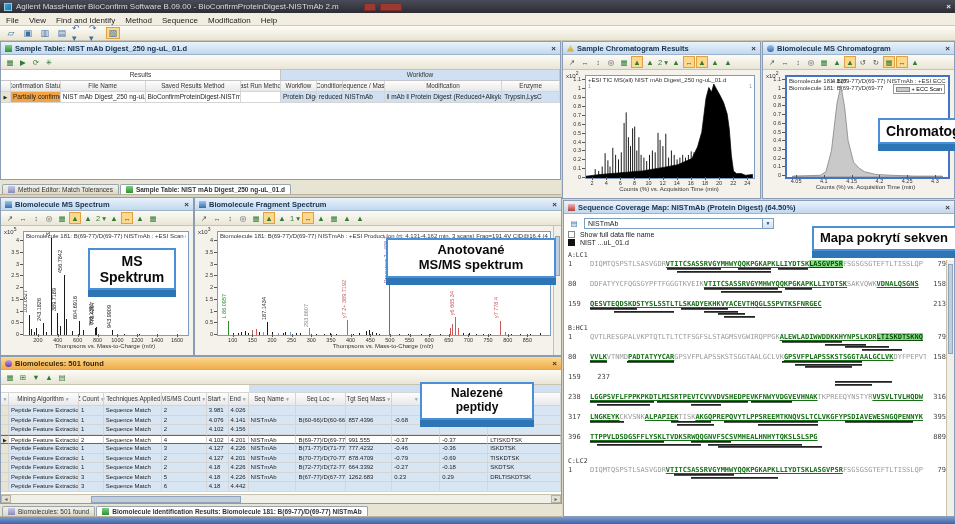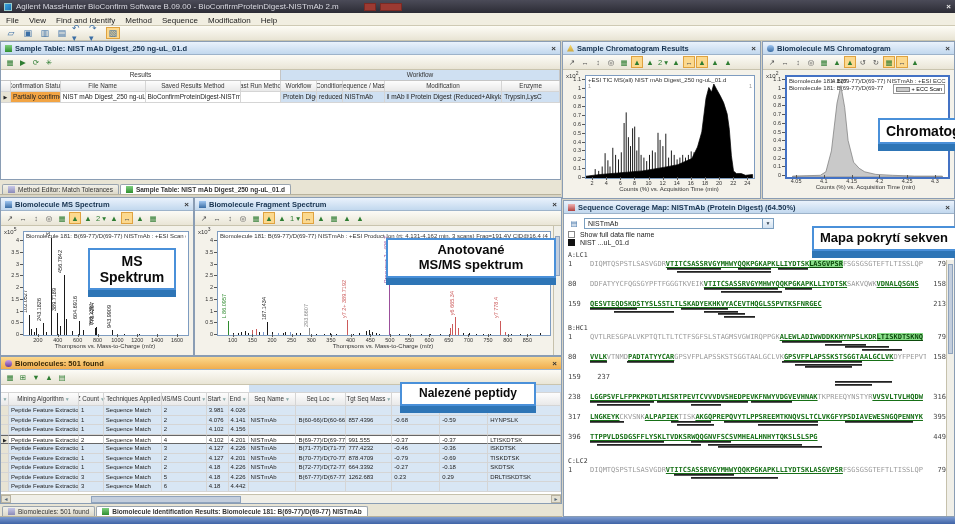--- a/index.html
+++ b/index.html
@@ -702,21 +702,21 @@
               <div class="cov-bar" style="left: 26%; width: 11%; top: 2.5px;"></div>
               <div class="cov-bar" style="left: 40%; width: 28%; top: 0px;"></div>
               <div class="cov-bar" style="left: 50%; width: 18%; top: 2.5px;"></div>
               <div class="cov-bar" style="left: 76%; width: 20%; top: 0px;"></div>
             </div>
           </div>
           <div class="cov-row">
             <div class="cov-line">
               <span class="cov-num">396</span>
               <span class="cov-text"><span class="seg-m">TTPPVLDSDGSFFLYSKLTVDKSRWQQGNVFSCSVMHEALHNHYTQKSLSLSPG</span></span>
-              <span class="cov-nume">449</span>
+              <span class="cov-nume">809</span>
             </div>
             <div class="cov-bars">
               <div class="cov-bar" style="left: 0%; width: 22%; top: 0px;"></div>
               <div class="cov-bar" style="left: 2%; width: 31%; top: 2.5px;"></div>
               <div class="cov-bar" style="left: 30%; width: 12%; top: 0px;"></div>
               <div class="cov-bar" style="left: 35%; width: 28%; top: 2.5px;"></div>
               <div class="cov-bar" style="left: 38%; width: 31%; top: 5px;"></div>
             </div>
           </div>
           <div class="cov-section">C:LC2</div>
@@ -980,18 +980,18 @@
     <div class="co-box" style="font-size:14px">
         <div>MS</div>
         <div>Spektrum</div>
       </div>
       <div class="co-bar"></div>
   </div>
   <div class="callout" style="left:812px;top:226px;width:160px">
     <div class="co-box" style="font-size:13px;text-align:left">Mapa pokrytí sekven</div>
       <div class="co-bar"></div>
   </div>
-  <div class="callout" style="left:400px;top:382px;width:136px">
+  <div class="callout" style="left:420px;top:382px;width:114px">
     <div class="co-box" style="font-size:12px">Nalezené peptidy</div>
       <div class="co-bar"></div>
   </div>
 
 </div>
 
 </body></html>

